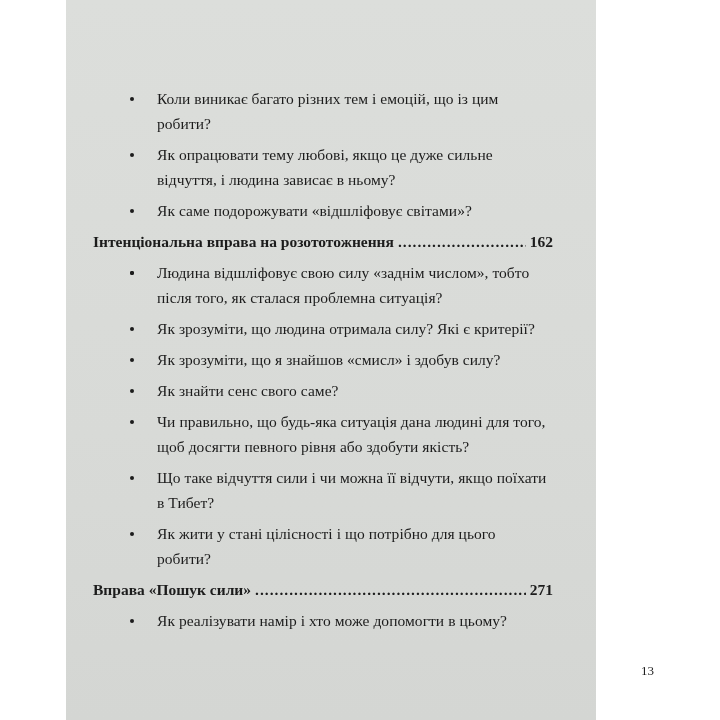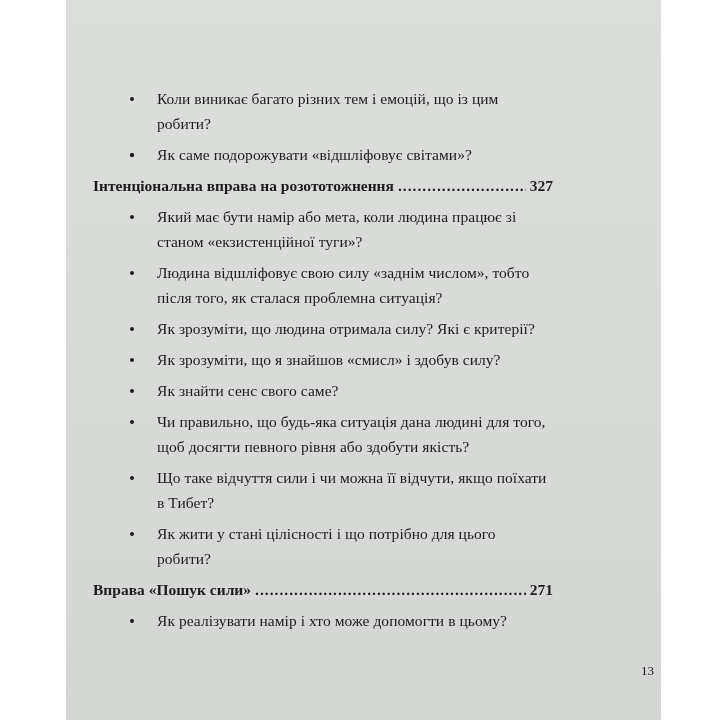--- a/index.html
+++ b/index.html
@@ -1,21 +1,21 @@
 <!DOCTYPE html>
 <html><head>
 <meta charset="utf-8">
 <style>
   html, body { margin:0; padding:0; }
   body {
     width:720px; height:720px; background:#ffffff; position:relative; overflow:hidden;
     font-family: "DejaVu Serif", "Liberation Serif", serif;
   }
   .page {
-    position:absolute; left:66px; top:0; width:595px; height:720px;
+    position:absolute; left:66px; top:0; width:530px; height:720px;
     background: linear-gradient(180deg, #dcdedb 0%, #d8dad7 60%, #d4d6d3 100%);
   }
   .content {
     position:absolute; left:64px; top:86px; width:420px;
     color:#1c1c1c;
   }
   .item {
     position:relative; padding-left:27px;
     font-family: "Liberation Serif", serif;
     font-size:15.5px; line-height:25px; margin-bottom:6px;
@@ -42,30 +42,30 @@
     font-family:"Liberation Serif", serif; font-size:13px; color:#1c1c1c;margin-left:7px;
   }
 </style>
 </head>
 <body>
 
 <div class="page">
   <div class="content">
 
     <div class="item"><span class="bullet"></span><span>Коли виникає багато різних тем і емоцій, що із цим робити?</span></div>
-    <div class="item"><span class="bullet"></span></div>
+    <div class="item"><span class="bullet"></span><span>Як опрацювати тему любові, якщо це дуже сильне відчуття, і людина зависає в ньому?</span></div>
     <div class="item"><span class="bullet"></span><span>Як саме подорожувати «відшліфовує світами»?</span></div>
 
     <div class="heading">
       <span>Інтенціональна вправа на розототожнення</span>
       <span class="dots"></span>
-      <span>327</span>
+      <span>162</span>
     </div>
 
-    <div class="item"><span class="bullet"></span><span>Який має бути намір або мета, коли людина працює зі станом «екзистенційної туги»?</span></div>
+    <div class="item"><span class="bullet"></span></div>
     <div class="item"><span class="bullet"></span><span>Людина відшліфовує свою силу «заднім числом», тобто після того, як сталася проблемна ситуація?</span></div>
     <div class="item"><span class="bullet"></span><span>Як зрозуміти, що людина отримала силу? Які є критерії?</span></div>
     <div class="item"><span class="bullet"></span><span>Як зрозуміти, що я знайшов «смисл» і здобув силу?</span></div>
     <div class="item"><span class="bullet"></span><span>Як знайти сенс свого саме?</span></div>
     <div class="item"><span class="bullet"></span><span>Чи правильно, що будь-яка ситуація дана людині для того, щоб досягти певного рівня або здобути якість?</span></div>
     <div class="item"><span class="bullet"></span><span>Що таке відчуття сили і чи можна її відчути, якщо поїхати в Тибет?</span></div>
     <div class="item"><span class="bullet"></span><span>Як жити у стані цілісності і що потрібно для цього робити?</span></div>
 
     <div class="heading">
       <span>Вправа «Пошук сили»</span>

